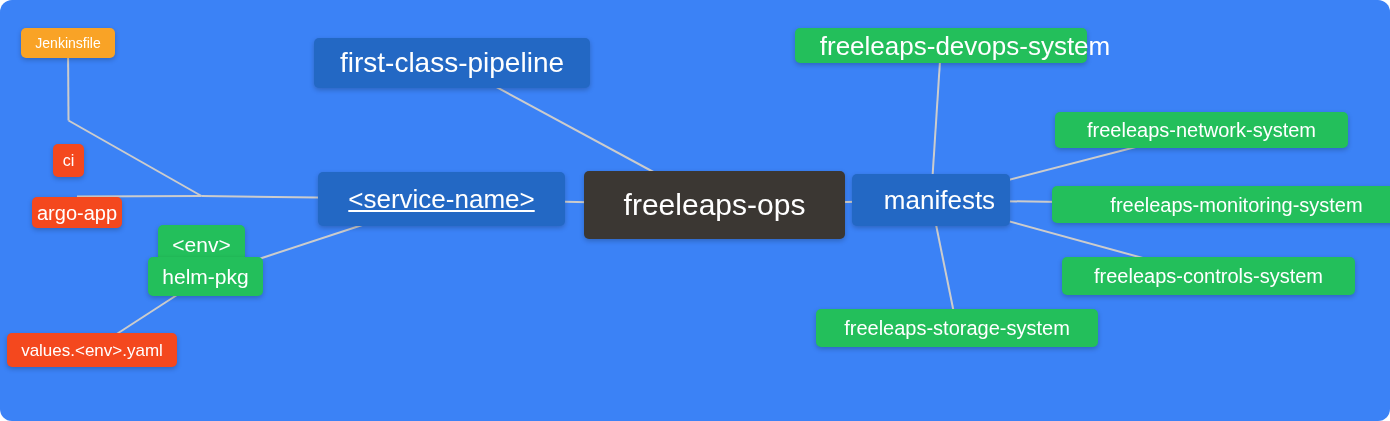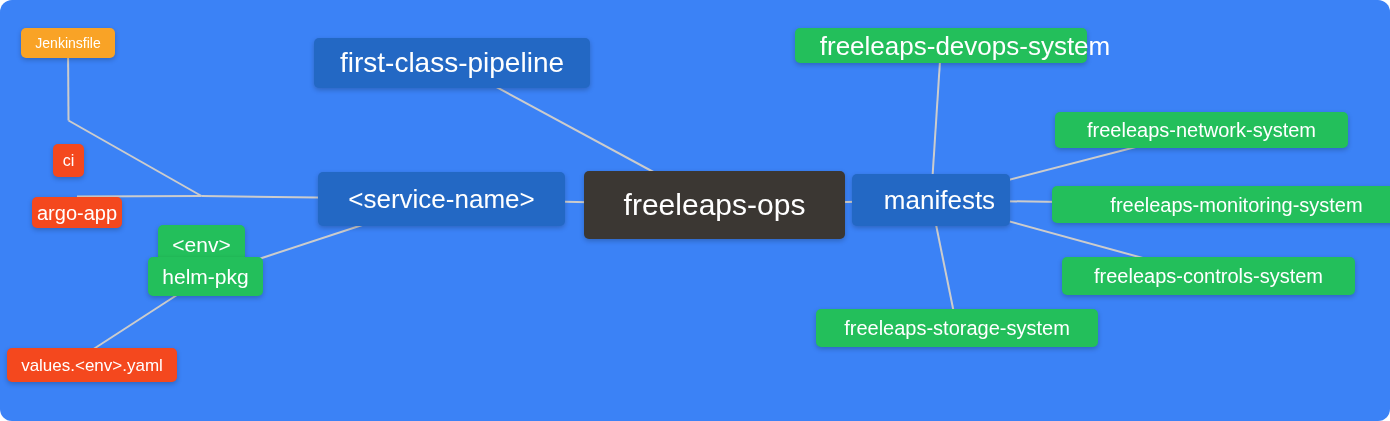--- a/index.html
+++ b/index.html
@@ -57,23 +57,23 @@
       <line x1="931" y1="200" x2="1213.5" y2="204.5" stroke="#cccccc" stroke-width="2"></line>
       <line x1="931" y1="200" x2="1208.5" y2="276" stroke="#cccccc" stroke-width="2"></line>
       <line x1="931" y1="200" x2="957" y2="328" stroke="#cccccc" stroke-width="2"></line>
     </svg>
   <div id="nodes">
       <div class="node" style="left: 21px; top: 28px; width: 94px; height: 30px; background: rgb(249, 163, 38); font-size: 14px; color: rgb(255, 255, 255);">Jenkinsfile</div>
       <div class="node" style="left: 53px; top: 104px; width: 31px; height: 33px; background: rgb(244, 72, 30); font-size: 16px; color: rgb(255, 255, 255); margin-top: 40px;">ci</div>
       <div class="node" style="left: 32px; top: 181px; width: 90px; height: 31px; background: rgb(244, 72, 30); font-size: 20px; color: rgb(255, 255, 255); margin-top: 16px;">argo-app</div>
       <div class="node" style="left: 158px; top: 177px; width: 87px; height: 38px; background: rgb(35, 191, 91); font-size: 21px; color: rgb(255, 255, 255); margin-top: 48px;">&lt;env&gt;</div>
       <div class="node" style="left: 148px; top: 257px; width: 115px; height: 39px; background: rgb(35, 191, 91); font-size: 21px; color: rgb(255, 255, 255);">helm-pkg</div>
-      <div class="node" style="left: 7px; top: 333px; width: 170px; height: 34px; background: rgb(244, 72, 30); font-size: 17px; color: rgb(255, 255, 255); margin-top: 15px;">values.&lt;env&gt;.yaml</div>
+      <div class="node" style="left: 7px; top: 333px; width: 170px; height: 34px; background: rgb(244, 72, 30); font-size: 17px; color: rgb(255, 255, 255);">values.&lt;env&gt;.yaml</div>
       <div class="node" style="left: 314px; top: 38px; width: 276px; height: 50px; background: rgb(35, 104, 196); font-size: 28px; color: rgb(255, 255, 255);">first-class-pipeline</div>
-      <div class="node" style="left: 318px; top: 172px; width: 247px; height: 54px; background: rgb(35, 104, 196); font-size: 26px; color: rgb(255, 255, 255);">&lt;service-name&gt;</div>
+      <div class="node" style="left: 318px; top: 172px; width: 247px; height: 54px; background: rgb(35, 104, 196); font-size: 26px; color: rgb(255, 255, 255); text-decoration: underline;">&lt;service-name&gt;</div>
       <div class="node" style="left: 584px; top: 171px; width: 261px; height: 68px; background: rgb(59, 55, 51); font-size: 30px; color: rgb(255, 255, 255);">freeleaps-ops</div>
       <div class="node" style="left: 852px; top: 174px; width: 158px; height: 52px; background: rgb(35, 104, 196); font-size: 26px; color: rgb(255, 255, 255); padding-left: 17px;">manifests</div>
       <div class="node" style="left: 795px; top: 28px; width: 292px; height: 35px; background: rgb(35, 191, 91); font-size: 26px; color: rgb(255, 255, 255); padding-left: 48px;">freeleaps-devops-system</div>
       <div class="node" style="left: 1055px; top: 112px; width: 293px; height: 36px; background: rgb(35, 191, 91); font-size: 20px; color: rgb(255, 255, 255);">freeleaps-network-system</div>
       <div class="node" style="left: 1052px; top: 186px; width: 369px; height: 37px; background: rgb(35, 191, 91); font-size: 20px; color: rgb(255, 255, 255);">freeleaps-monitoring-system</div>
       <div class="node" style="left: 1062px; top: 257px; width: 293px; height: 38px; background: rgb(35, 191, 91); font-size: 20px; color: rgb(255, 255, 255);">freeleaps-controls-system</div>
       <div class="node" style="left: 816px; top: 309px; width: 282px; height: 38px; background: rgb(35, 191, 91); font-size: 20px; color: rgb(255, 255, 255);">freeleaps-storage-system</div>
     </div>
 </div>
 

